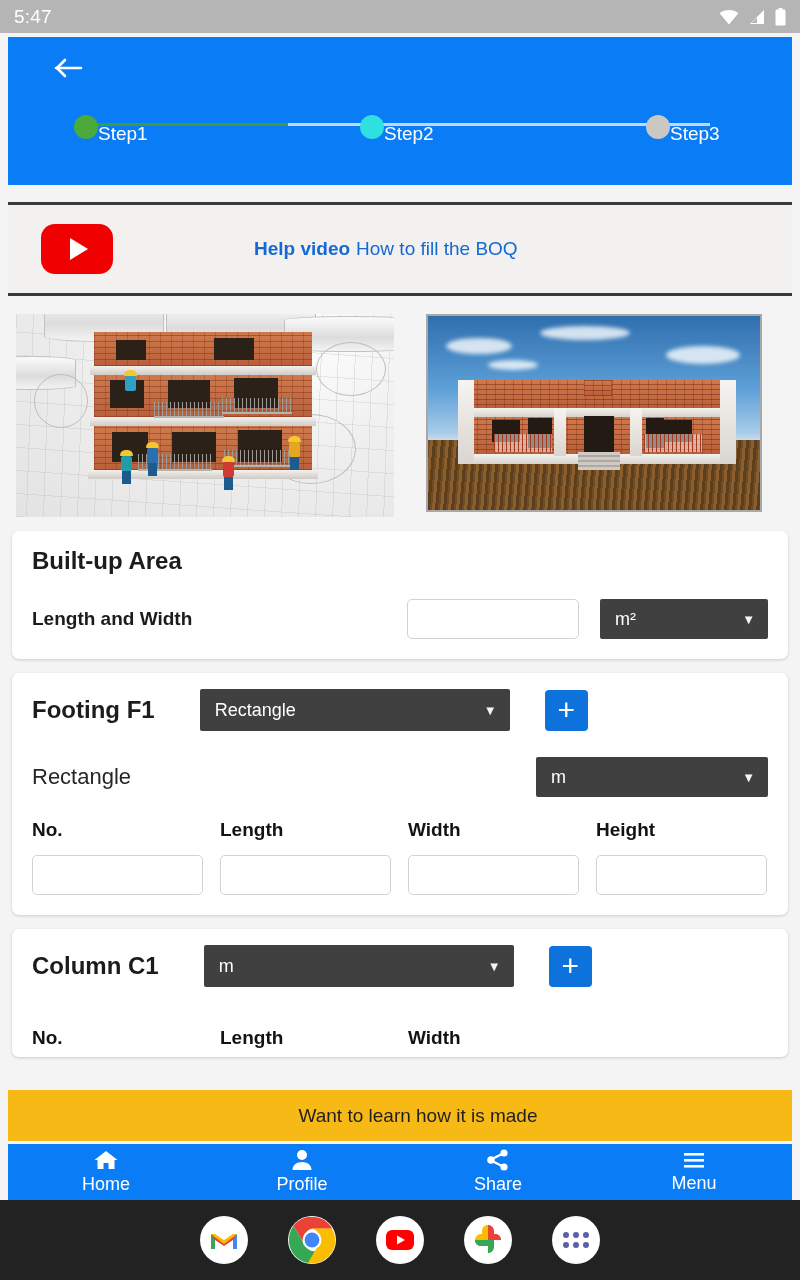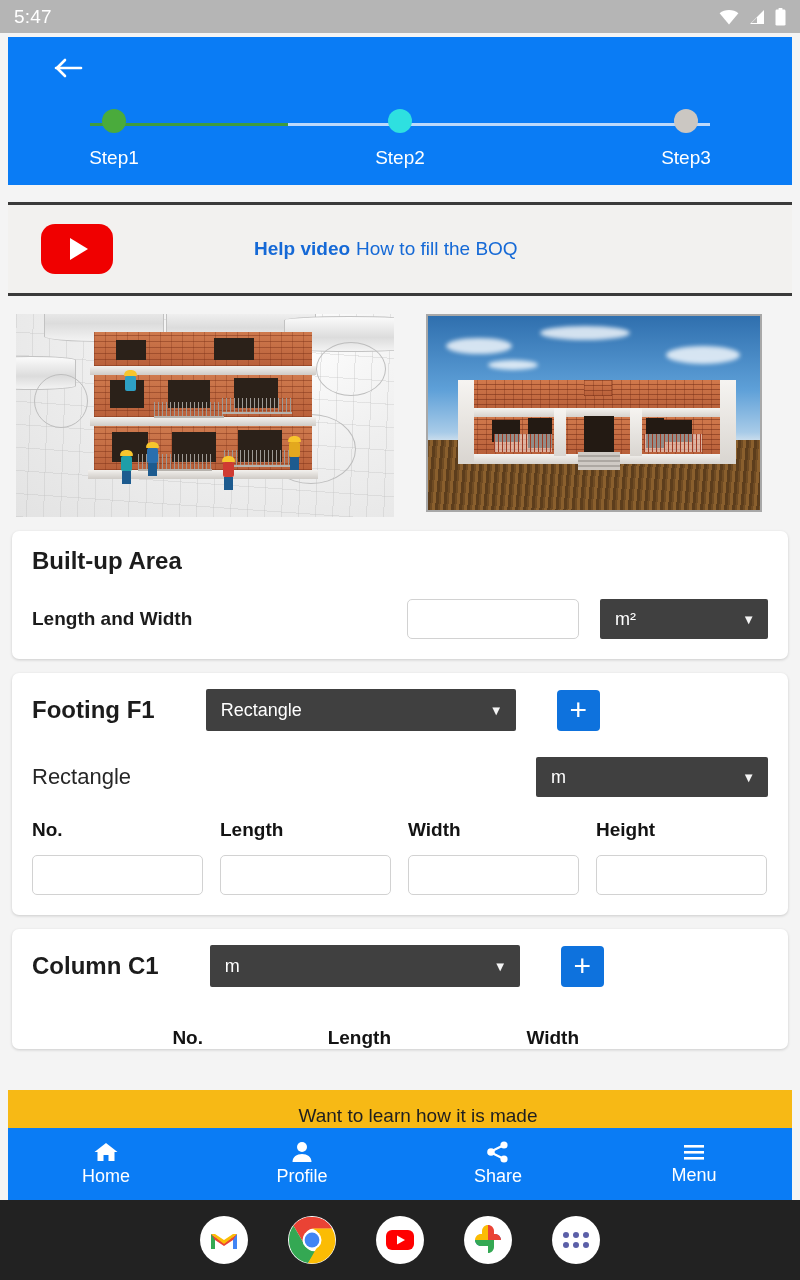--- a/index.html
+++ b/index.html
@@ -38,21 +38,21 @@
   .stepper { position: relative; margin: 16px 66px 0 66px; height: 70px; }
   .stepper-track {
     position: absolute; top: 14px; left: 16px; right: 16px; height: 3px;
     background: #bcd9fb;
   }
   .stepper-track-done {
     position: absolute; top: 14px; left: 16px; width: 198px; height: 3px;
     background: #3f9b3f;
   }
   .steps { position: relative; display: flex; justify-content: space-between; }
-  .step { width: 80px; display: flex; flex-direction: column; align-items: center; cursor: pointer; }
+  .step { width: 80px; display: flex; align-items: center; cursor: pointer; }
   .dot { width: 24px; height: 24px; border-radius: 50%; background: #cbc7c2; position: relative; z-index: 2; }
   .dot.green { background: #4aab3c; }
   .dot.cyan  { background: #2ee0e0; }
   .step-label { margin-top: 14px; font-size: 19px; color: #ffffff; white-space: nowrap; }
 
   
   .helpvideo {
     flex: none; margin: 17px 8px 0 8px; background: #f2f1ef;
     border-top: 3px solid #3a3a3a; border-bottom: 3px solid #3a3a3a;
     height: 94px; display: flex; align-items: center; cursor: pointer;
@@ -149,51 +149,51 @@
   .input-lw { width: 172px; }
 
   .dd {
     background: #404040; border-radius: 2px; color: #ffffff;
     display: flex; align-items: center; justify-content: space-between;
     padding: 0 13px 0 15px; font-size: 18px; cursor: pointer; height: 40px;
   }
   .dd .chev { font-size: 13px; opacity: .95; }
   .dd-unit-area { width: 168px; margin-left: 21px; }
 
-  .footing-head { display: flex; align-items: center; gap: 8px; }
+  .footing-head { display: flex; align-items: center; gap: 2px; }
   .dd-shape { width: 310px; height: 42px; margin-left: 43px; }
   .plus-btn {
     width: 43px; height: 41px; background: #0e72dd; border-radius: 4px; margin-left: 33px;
     display: flex; align-items: center; justify-content: center; color: #fff;
     font-size: 30px; line-height: 1; cursor: pointer; font-weight: 300;
   }
   .sub-row { display: flex; align-items: center; margin-top: 26px; }
   .sub-label { font-size: 22px; color: #262626; }
   .dd-unit-m { width: 232px; height: 40px; }
 
   .grid-head { display: flex; margin-top: 22px; }
   .grid-head span { font-size: 19px; font-weight: bold; color: #131313; }
   .grid-inputs { display: flex; margin-top: 14px; gap: 17px; }
   .col4 { width: 171px; }
   .col4 .text-input { width: 100%; }
   .grid-head .col4:first-child, .grid-inputs .col4:first-child { width: 171px; }
   .grid-head { gap: 17px; }
 
-  .card-partial { padding-bottom: 0; margin-bottom: 16px; text-align: right; }
+  .card-partial { padding-bottom: 8px; margin-bottom: 16px; }
 
   
   .banner {
     position: absolute; left: 8px; right: 8px; bottom: 139px; height: 51px;
     background: #f7b915; display: flex; align-items: center; justify-content: center;
     font-size: 19px; color: #1f1f1f; cursor: pointer; padding-left: 36px;
   }
 
   
   .bottomnav {
-    position: absolute; left: 8px; right: 8px; bottom: 80px; height: 72px;
+    position: absolute; left: 8px; right: 8px; bottom: 80px; height: 56px;
     background: #0a7cf5; display: flex; align-items: center;
   }
   .nav-item {
     flex: 1; display: flex; flex-direction: column; align-items: center;
     justify-content: center; gap: 3px; color: #ffffff; cursor: pointer;
   }
   .nav-label { font-size: 18px; }
 
   
   .dock {

